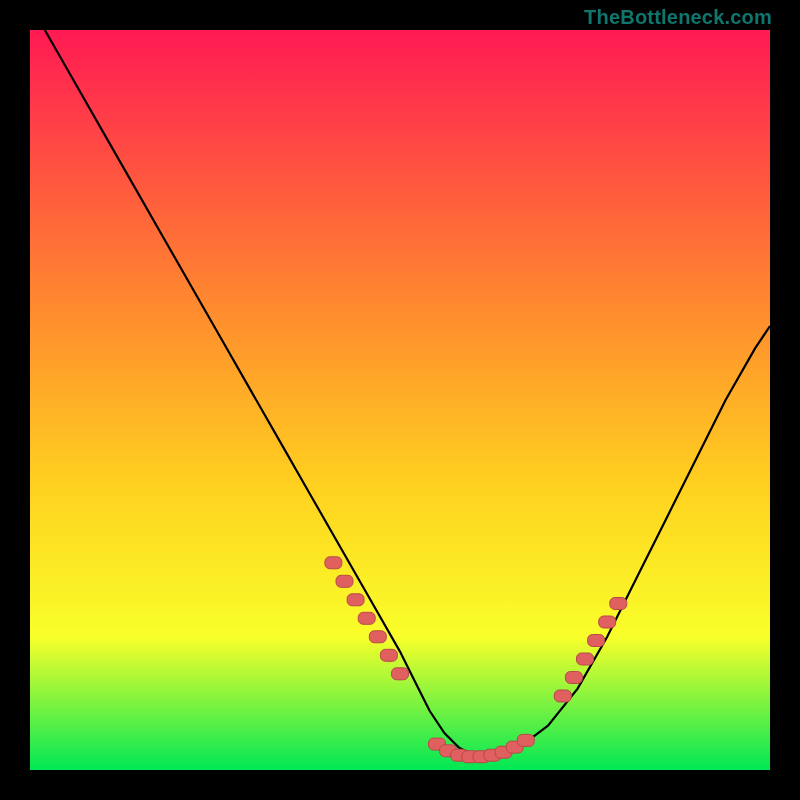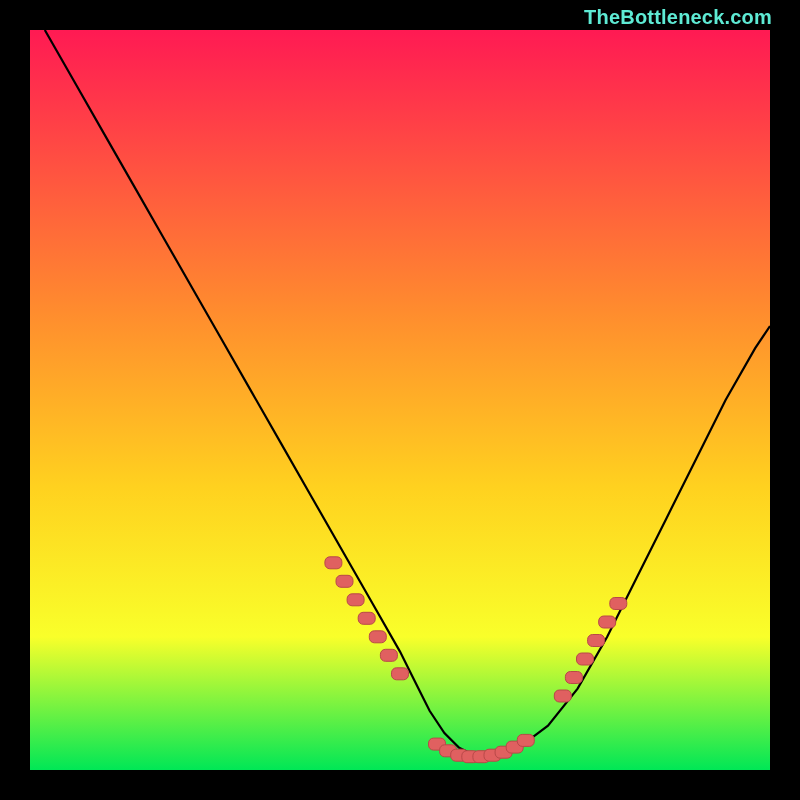--- a/index.html
+++ b/index.html
@@ -23,21 +23,21 @@
     position: absolute;
     left: 0;
     top: 0;
     width: 740px;
     height: 740px;
   }
   .attrib {
     position: absolute;
     top: 6px;
     right: 28px;
-    color: #5eead4;
+    color: #0f766e;
     font-size: 20px;
     font-weight: 600;
     letter-spacing: 0.2px;
   }
   svg { display: block; }
 </style>
 </head>
 <body>
 
 <div class="frame">

